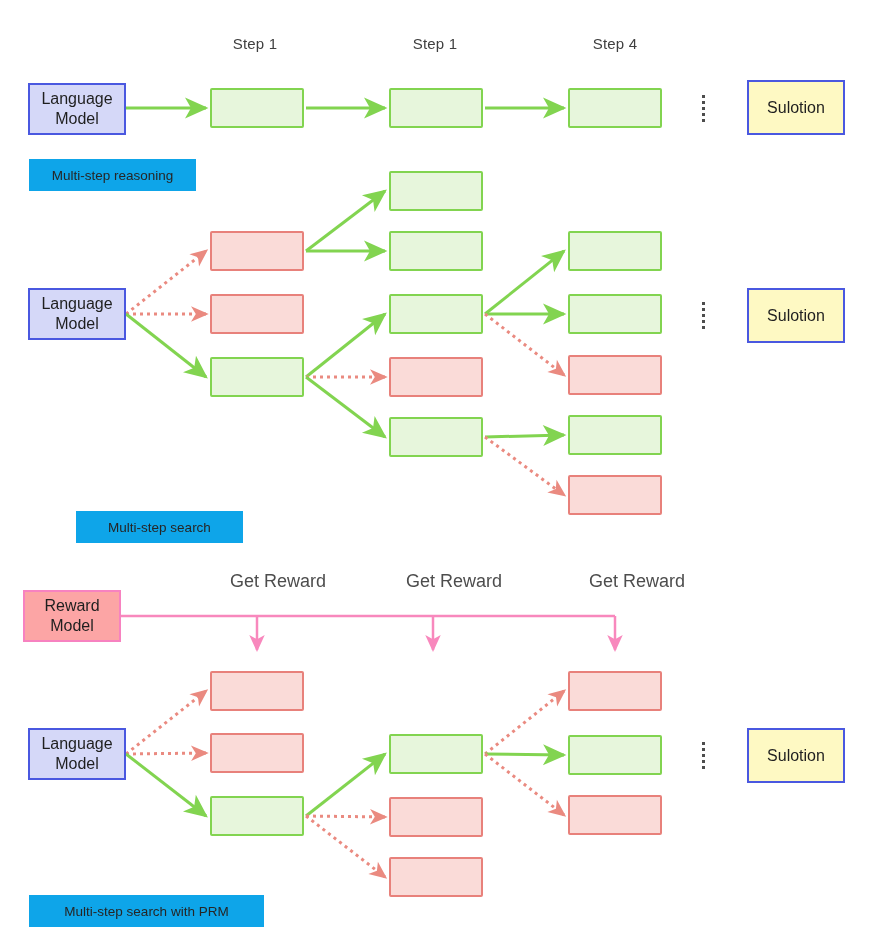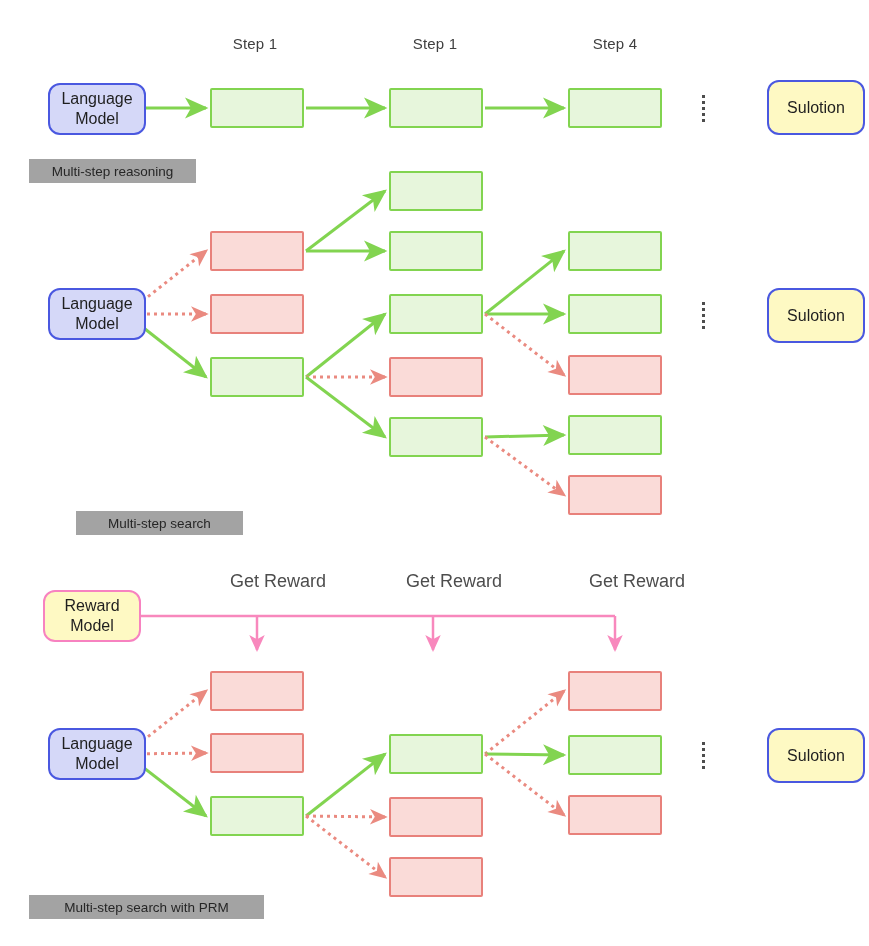--- a/index.html
+++ b/index.html
@@ -18,33 +18,33 @@
     position:absolute;color:#4d4d4d;font-size:18px;text-align:right;white-space:nowrap;
   }
 
   .node{
     position:absolute;box-sizing:border-box;border-radius:2px;
   }
   .node.green{background:#e7f6dc;border:2px solid #82d450;}
   .node.red{background:#fadbd8;border:2px solid #e8817b;}
 
   .rounded{
-    position:absolute;box-sizing:border-box;border-radius:12px;
+    position:absolute;box-sizing:border-box;border-radius:0;
     display:flex;align-items:center;justify-content:center;
-    text-align:center;line-height:1.25;font-size:16px;color:#1f1f1f;margin-left:20px;
+    text-align:center;line-height:1.25;font-size:16px;color:#1f1f1f;
   }
   .rounded.lm{background:#d5d8f8;border:2px solid #4a58e0;}
   .rounded.sol{background:#fef9c3;border:2px solid #4a58e0;}
-  .rounded.rm{background:#fef9c3;border:2px solid #f782c0;}
+  .rounded.rm{background:#fca5a5;border:2px solid #f782c0;}
   .rounded .two-line{display:block;}
 
   .caption{
-    position:absolute;box-sizing:border-box;background:#a3a3a3;color:#262626;
+    position:absolute;box-sizing:border-box;background:#0ea5e9;color:#262626;
     font-size:13.5px;display:flex;align-items:center;justify-content:center;
-    white-space:nowrap;padding:8px 10px;
+    white-space:nowrap;padding:16px 10px;
   }
 
   .vdots{
     position:absolute;width:3px;
     background-image:linear-gradient(to bottom,#4d4d4d 0 3px,transparent 3px 6px);
     background-size:3px 6px;
   }
 </style>
 </head>
 <body>

